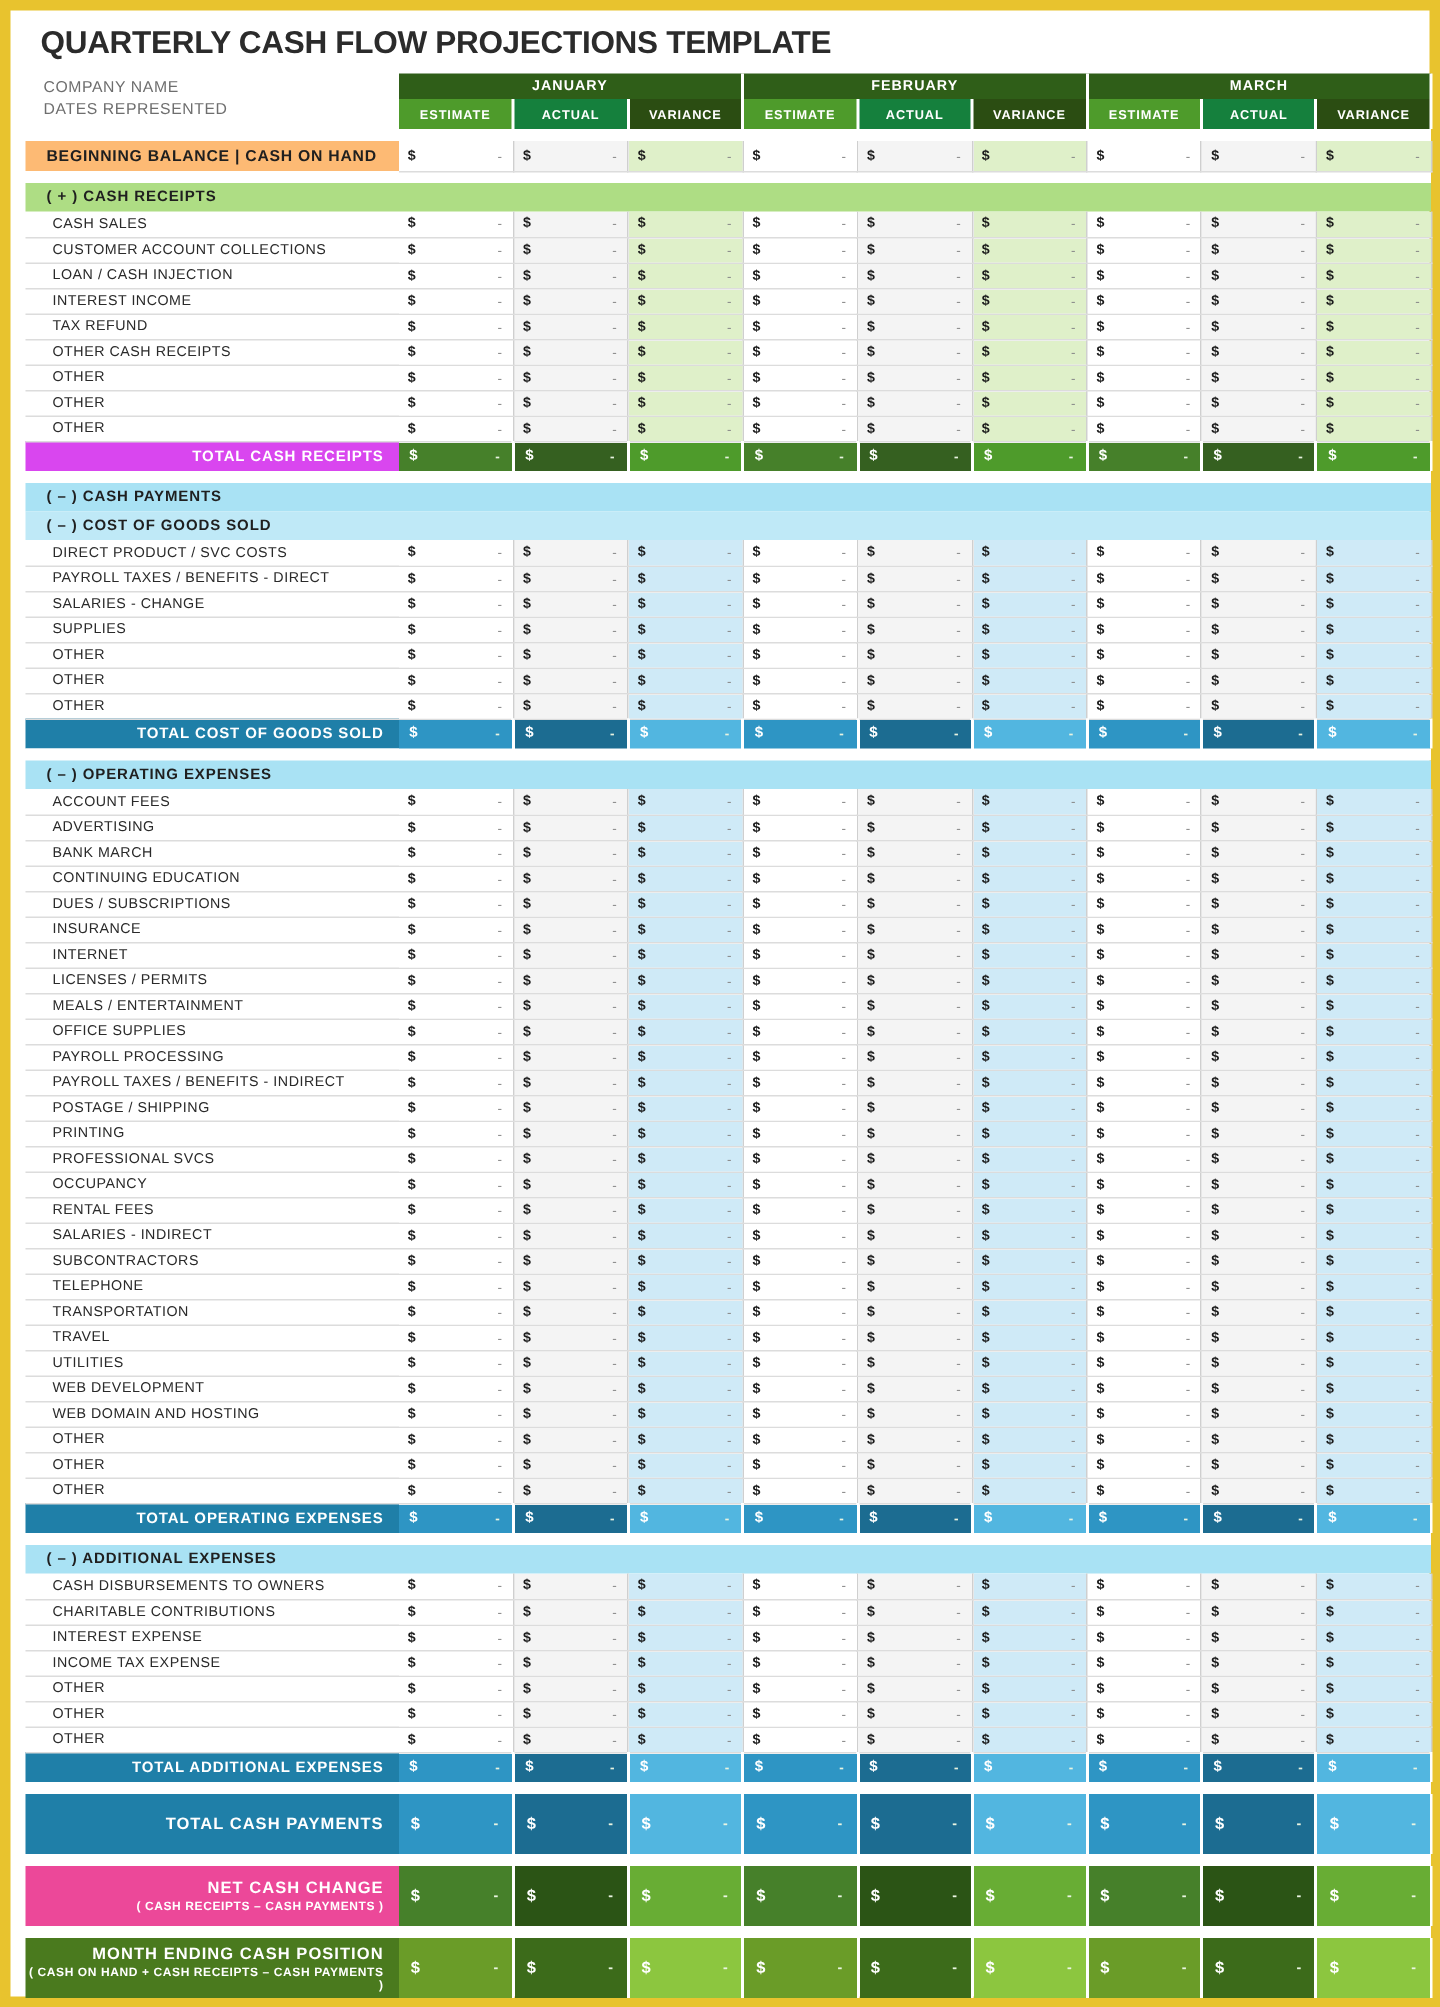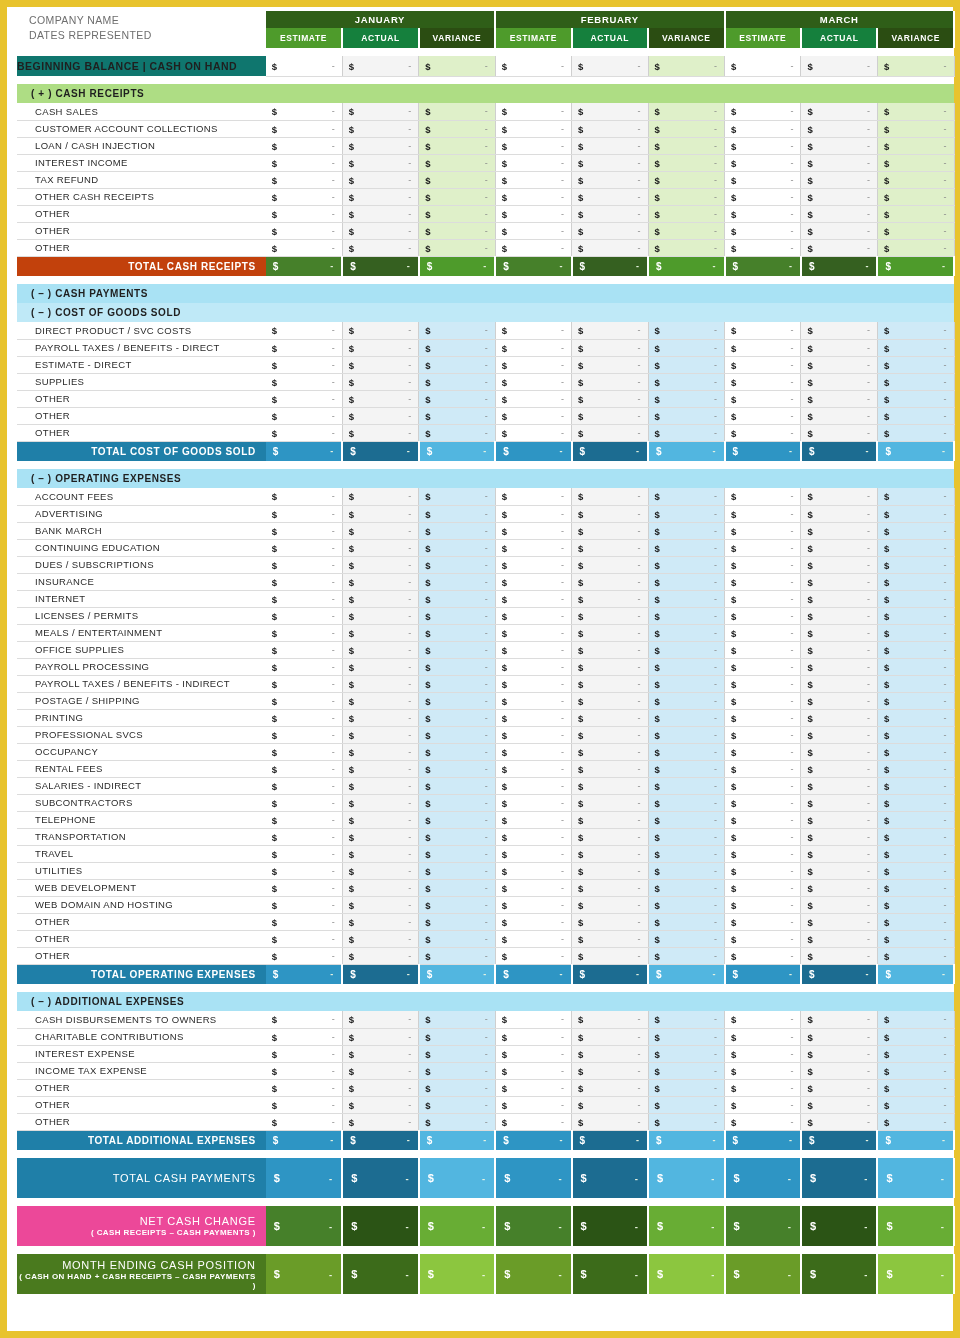--- a/index.html
+++ b/index.html
@@ -32,22 +32,22 @@
            letter-spacing:.7px; text-align:center; height:17px; line-height:17px;
            border-right:2px solid #fff; }
   .sub { font-size:8.5px; font-weight:bold; color:#fff; letter-spacing:.6px;
          text-align:center; height:20px; line-height:16px; border-right:2px solid #fff; }
   .sub.est { background:#4e9b2b; }
   .sub.act { background:#15803d; }
   .sub.var { background:#2b4d12; }
 
   .spacer { height:8px; background:#fff; }
 
-  .beg-label { background:#0f766e; color:#1f1f1f; font-size:10.5px; font-weight:bold;
-               letter-spacing:.5px; padding-left:0; height:20px; }
+  .beg-label { background:#fdba74; color:#1f1f1f; font-size:10.5px; font-weight:bold;
+               letter-spacing:.5px; padding-left:14px; height:20px; }
   .cell { height:17px; border-bottom:1px solid #dcdcdc; border-right:1px solid #cfcfcf;
           position:relative; }
   .cell .d { position:absolute; left:6px; top:50%; transform:translateY(-50%);
              font-size:9.5px; font-weight:bold; color:#1a1a1a; }
   .cell .z { position:absolute; right:7px; top:50%; transform:translateY(-50%);
              font-size:9px; color:#8a8a8a; }
   .cell.est { background:#ffffff; }
   .cell.act { background:#f4f4f4; }
   .cell.var-g { background:#dff0c9; }
   .cell.var-b { background:#cfeaf7; }
@@ -58,53 +58,54 @@
   .sec.green { background:#aedd84;margin-left:45px; }
   .sec.blue  { background:#a9e2f4; }
   .sec.blue2 { background:#bfe9f7; }
 
   .rowlab { font-size:9.5px; color:#2a2a2a; letter-spacing:.35px;
             padding-left:18px; height:17px; border-bottom:1px solid #dcdcdc;
             background:#fff; white-space:nowrap; overflow:hidden; }
 
   .tot-lab { font-size:10px; font-weight:bold; color:#fff; letter-spacing:.6px;
              text-align:right; padding-right:10px; height:20px; }
-  .tot-lab.g { background:#c2410c;margin-left:14px; }
+  .tot-lab.g { background:#d946ef;margin-left:14px; }
   .tot-lab.b { background:#1f7fa8;margin-left:42px; }
   .tot-cell { height:20px; border-right:2px solid #fff; position:relative; }
   .tot-cell .d { position:absolute; left:7px; top:50%; transform:translateY(-50%);
                  font-size:10px; font-weight:bold; color:#fff; }
   .tot-cell .z { position:absolute; right:8px; top:50%; transform:translateY(-50%);
                  font-size:9px; font-weight:bold; color:#e8f3e0; }
   .tc-g-est { background:#46802a; } .tc-g-act { background:#356020; } .tc-g-var { background:#4e9b2b; }
   .tc-b-est { background:#2e95c4; } .tc-b-act { background:#1c6c91; } .tc-b-var { background:#52b6e0; }
 
   .big-lab { text-align:right; padding-right:10px; color:#fff; height:40px;
              vertical-align:middle; }
-  .big-lab .t1 { font-size:11px; font-weight:normal; letter-spacing:.7px; display:block; }
+  .big-lab .t1 { font-size:11px; font-weight:bold; letter-spacing:.7px; display:block; }
   .big-lab .t2 { font-size:8px; font-weight:bold; letter-spacing:.4px; display:block;
                  margin-top:1px; }
   .big-cell { height:40px; border-right:2px solid #fff; position:relative; }
   .big-cell .d { position:absolute; left:8px; top:50%; transform:translateY(-50%);
                  font-size:11px; font-weight:bold; color:#fff; }
   .big-cell .z { position:absolute; right:9px; top:50%; transform:translateY(-50%);
                  font-size:9.5px; font-weight:bold; color:#eaf5e2; }
 
   .bl-tcp { background:#1f7fa8; }
   .bc-tcp-est { background:#2e95c4; } .bc-tcp-act { background:#1c6c91; } .bc-tcp-var { background:#52b6e0; }
   .bl-ncc { background:#ec4899; }
   .bc-ncc-est { background:#46802a; } .bc-ncc-act { background:#2b5415; } .bc-ncc-var { background:#68ad34; }
   .bl-mec { background:#4a7a1e;margin-top:48px; }
   .bc-mec-est { background:#6a9c28; } .bc-mec-act { background:#3c6b1a; } .bc-mec-var { background:#8cc63f; }
 </style>
 </head>
 <body>
 
 <div id="frame">
 
+  <div id="title">QUARTERLY CASH FLOW PROJECTIONS TEMPLATE</div>
 
   <table class="sheet">
     <colgroup>
       <col class="lab">
         <col class="num">
         <col class="num">
         <col class="num">
       <col class="num">
         <col class="num">
         <col class="num">
@@ -652,21 +653,21 @@
           <td class="cell act">
             <span class="d">$</span>
             <span class="z">-</span>
           </td>
           <td class="cell var-b">
             <span class="d">$</span>
             <span class="z">-</span>
           </td>
         </tr>
         <tr>
-          <td class="rowlab">ESTIMATE - DIRECT</td>
+          <td class="rowlab">SALARIES - CHANGE</td>
           <td class="cell est">
             <span class="d">$</span>
             <span class="z">-</span>
           </td>
           <td class="cell act">
             <span class="d">$</span>
             <span class="z">-</span>
           </td>
           <td class="cell var-b">
             <span class="d">$</span>

